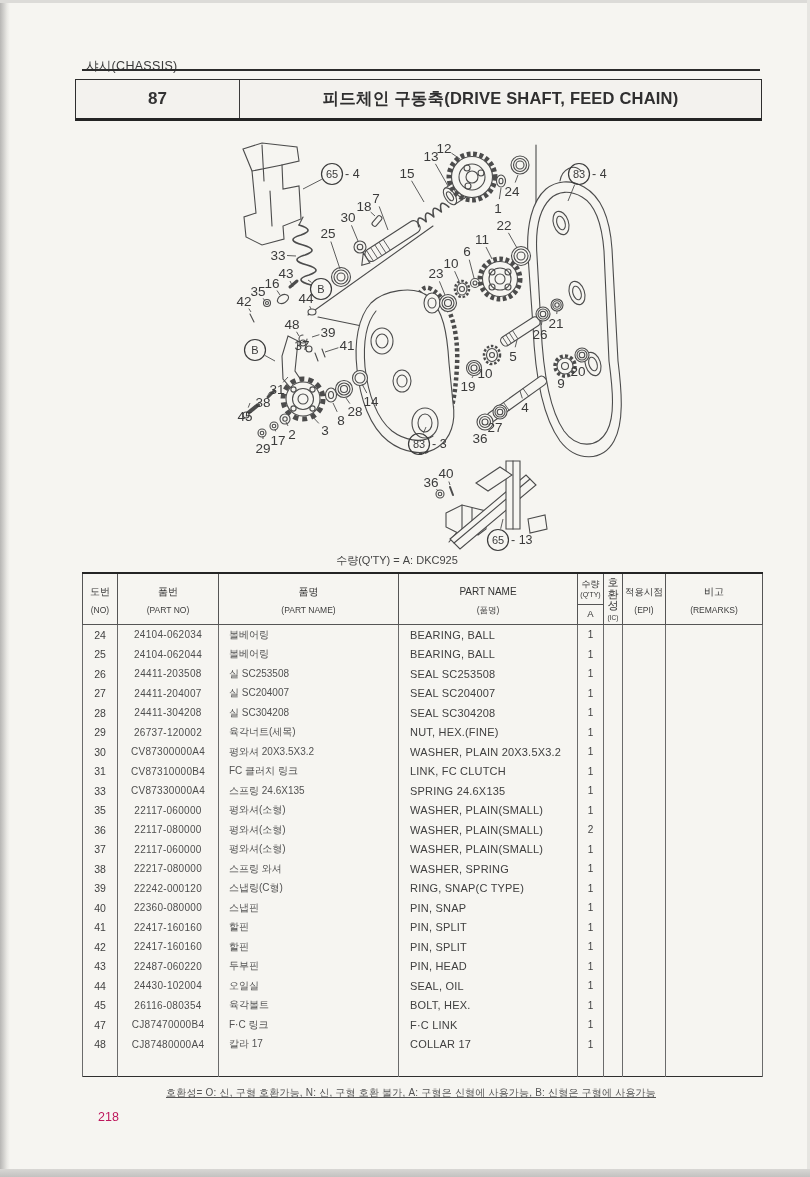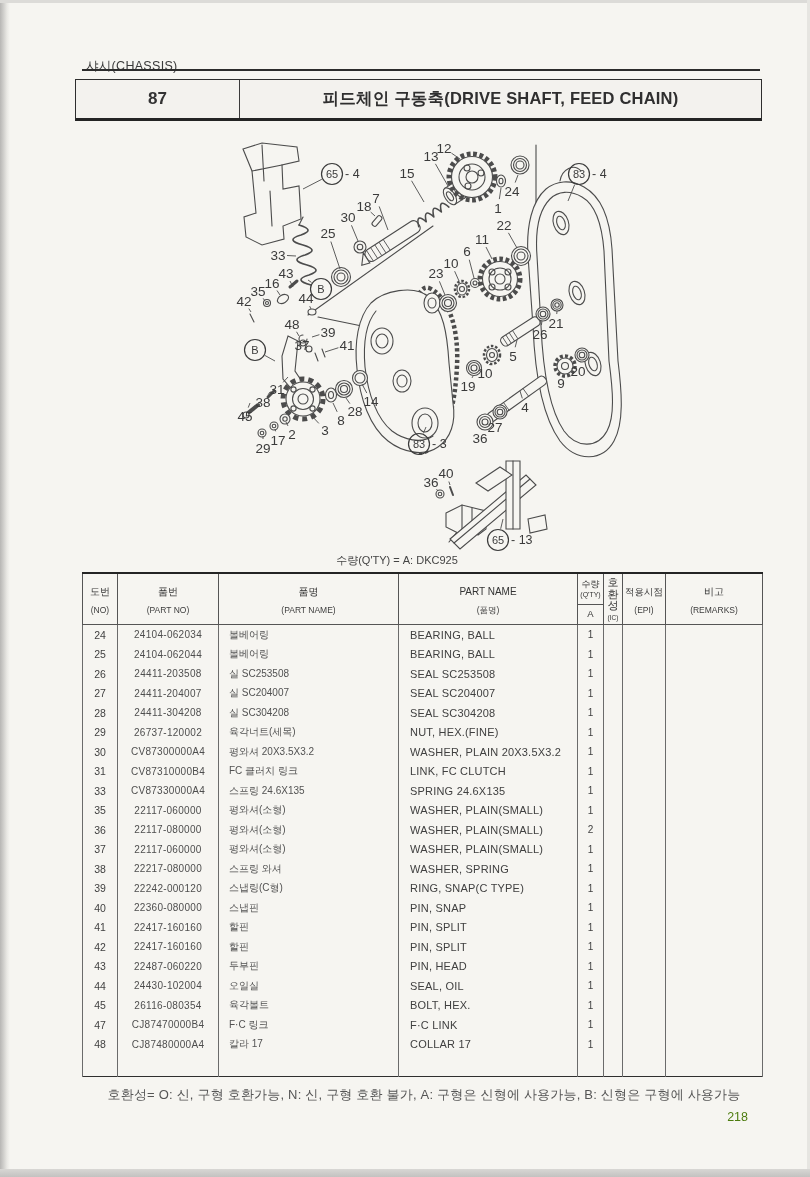--- a/index.html
+++ b/index.html
@@ -53,22 +53,22 @@
   .ic-sub{font-size:6.5px;display:block;}
   .parts-table tbody td{border-left:1px solid #6b6b6b;border-right:1px solid #6b6b6b;
     height:19.5px;padding:0 5px;white-space:nowrap;overflow:hidden;}
   .c-no{text-align:center;font-size:10.5px;color:#3f3f3f;}
   .c-part{text-align:center;font-size:10px;color:#4e4e4e;letter-spacing:.3px;}
   .c-kr{font-size:10px;color:#525252;padding-left:10px !important;}
   .c-en{font-size:11px;color:#404040;padding-left:11px !important;letter-spacing:.2px;}
   .c-qty{text-align:center;font-size:10px;color:#3f3f3f;}
   tr.filler td{height:22px;}
 
-  .footnote{position:absolute;left:84px;top:1086px;width:680px;text-align:center;font-size:13px;color:#555;letter-spacing:.2px;}
-  .page-number{position:absolute;left:68px;top:1110px;width:680px;text-align:right;font-size:12.5px;color:#4d7c0f;}
+  .footnote{position:absolute;left:71px;top:1086px;width:680px;text-align:center;font-size:10px;color:#555;letter-spacing:.2px;text-decoration:underline;}
+  .page-number{position:absolute;left:98px;top:1110px;width:680px;text-align:left;font-size:12.5px;color:#be185d;}
 </style>
 </head>
 <body>
 
 <div class="edge-left"></div>
 <div class="edge-top"></div>
 <div class="edge-right"></div>
 <div class="edge-bottom"></div>
 
 <div class="chapter">샤시(CHASSIS)</div>

